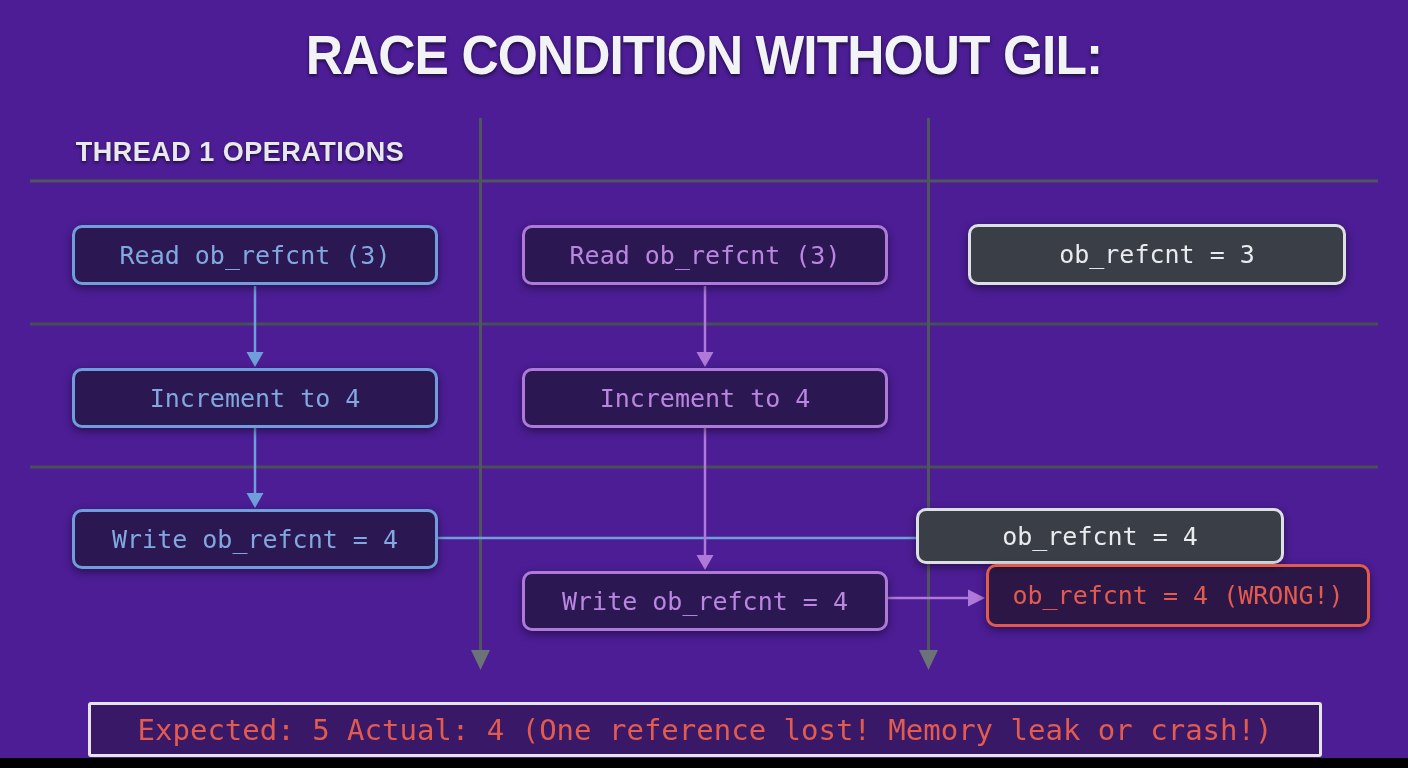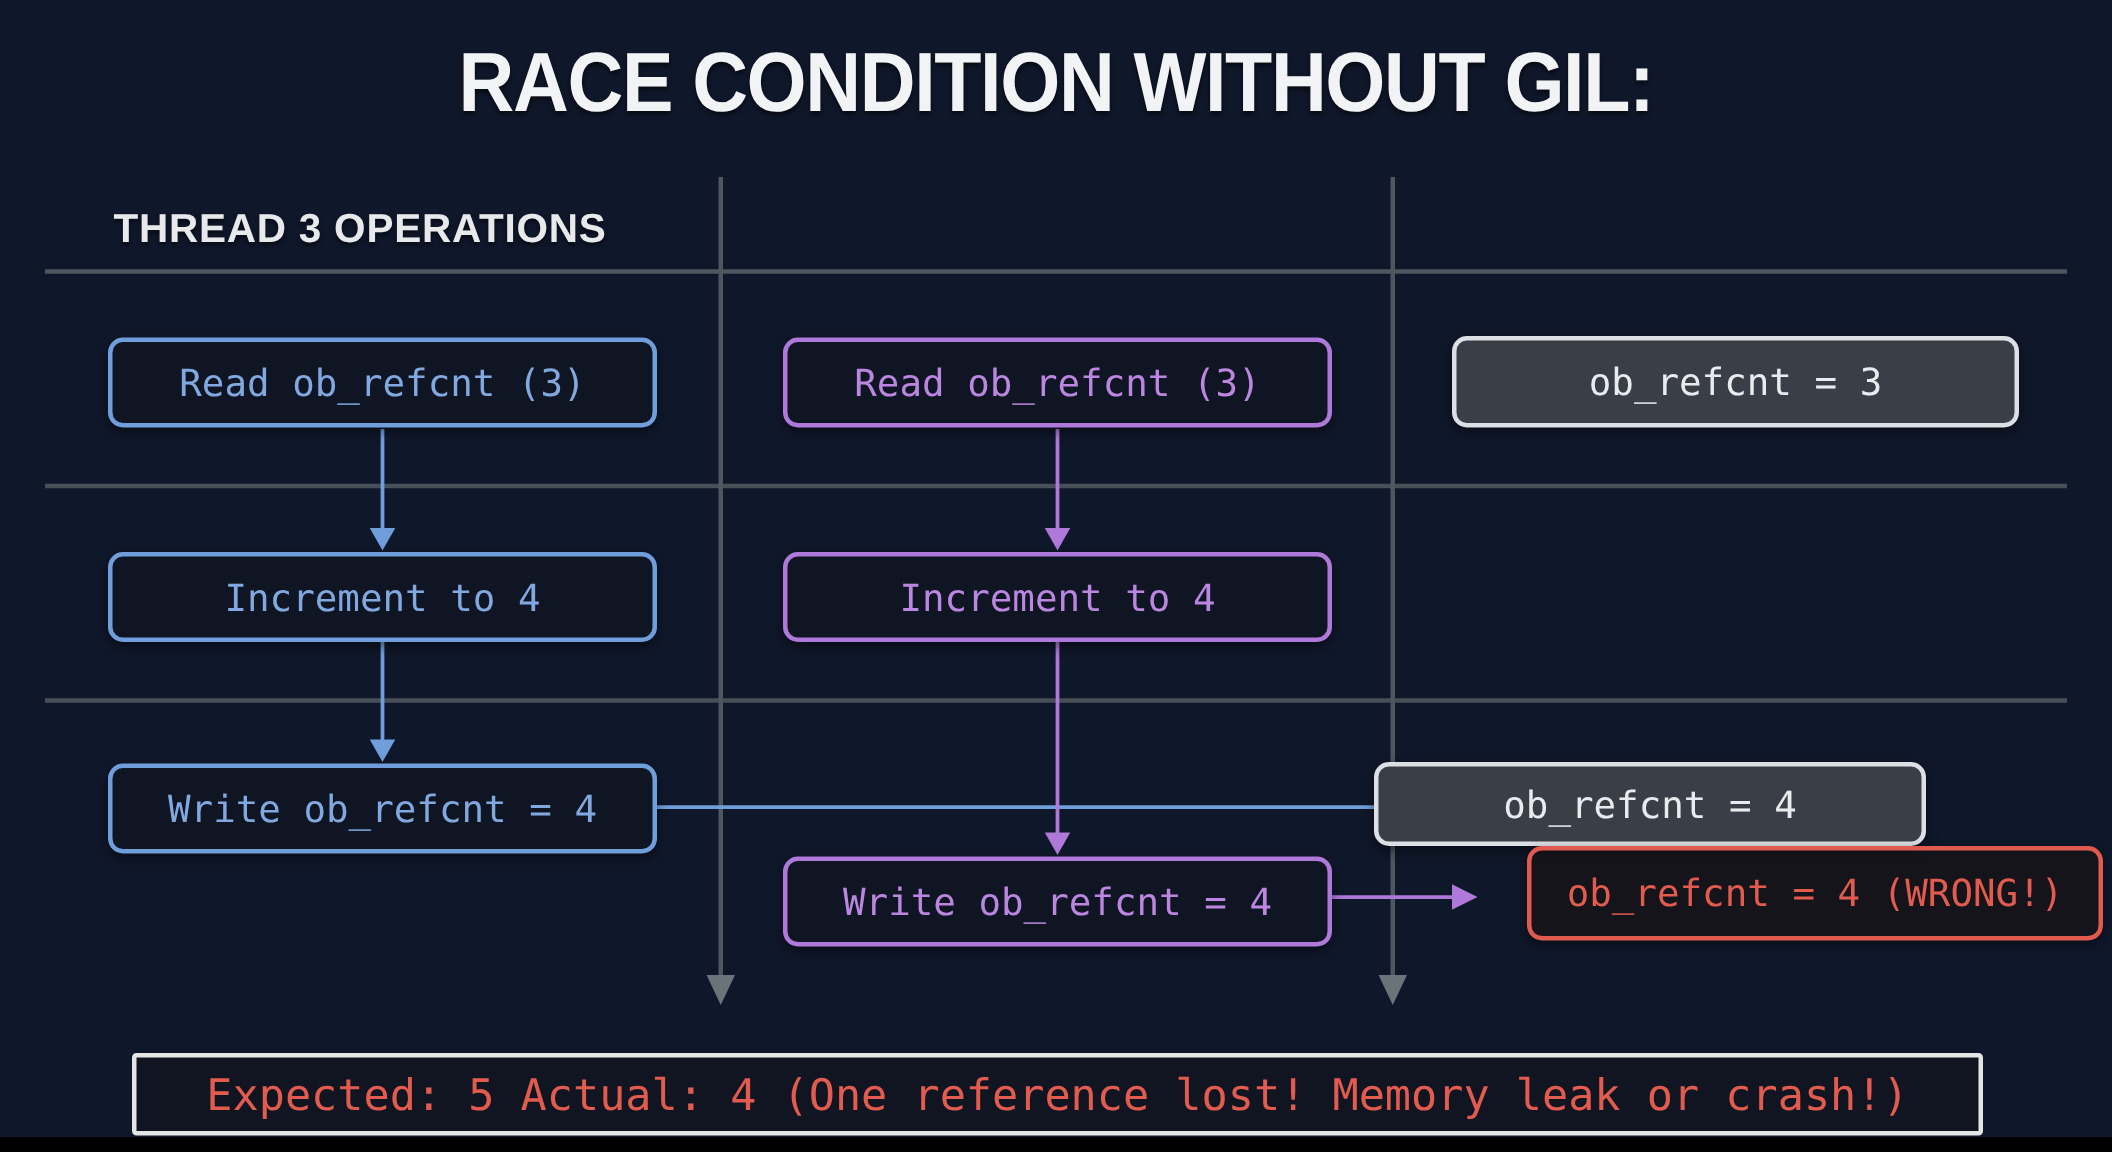--- a/index.html
+++ b/index.html
@@ -1,18 +1,18 @@
 <!DOCTYPE html>
 <html><head>
 <meta charset="utf-8">
 <style>
   html,body{margin:0;padding:0;background:#000;}
   .stage{
     position:relative;width:1408px;height:768px;overflow:hidden;
-    background:#0f172a;
+    background:#4c1d95;
     font-family:"Liberation Sans",sans-serif;
   }
   .title{
     position:absolute;top:22px;left:0;width:1408px;text-align:center;
     font-size:56px;font-weight:700;color:#f2f3f5;letter-spacing:-1px;
     transform:scaleX(.92);transform-origin:center;
     text-shadow:0 2px 4px rgba(0,0,0,.6);
     white-space:nowrap;
   }
   .col-header{
@@ -24,39 +24,39 @@
   .box{
     position:absolute;box-sizing:border-box;border-radius:10px;
     display:flex;align-items:center;justify-content:center;
     font-family:"DejaVu Sans Mono","Liberation Mono",monospace;
     font-size:25px;white-space:nowrap;
     box-shadow:0 3px 8px rgba(0,0,0,.45);
   }
   .box-blue{border:3px solid #6f9edb;color:#82a8e0;background:rgba(16,20,27,.55);}
   .box-purple{border:3px solid #ae79d8;color:#ba86e0;background:rgba(16,20,27,.55);}
   .box-state{border:3px solid #dcdfe3;color:#e9ebee;background:#3a3f47;}
-  .box-error{border:3px solid #e05a50;color:#e25b4f;background:rgba(24,18,17,.6);margin-left:32px;}
+  .box-error{border:3px solid #e05a50;color:#e25b4f;background:rgba(24,18,17,.6);}
   .summary-box{
     position:absolute;left:88px;top:702px;width:1234px;height:55px;
     box-sizing:border-box;border:3px solid #e5e5e5;border-radius:3px;
     display:flex;align-items:center;justify-content:center;
     font-family:"DejaVu Sans Mono","Liberation Mono",monospace;
     font-size:29px;color:#e25b4f;white-space:nowrap;
     background:rgba(24,18,17,.35);
   }
   .bottom-strip{position:absolute;left:0;top:758px;width:1408px;height:10px;background:#000;}
 </style>
 </head>
 <body>
 
 <div class="stage">
 
   <div class="title">RACE CONDITION WITHOUT GIL:</div>
 
-  <div class="col-header" style="left:0;width:480px;">THREAD 3 OPERATIONS</div>
+  <div class="col-header" style="left:0;width:480px;">THREAD 1 OPERATIONS</div>
 
   <svg class="connector-layer" viewBox="0 0 1408 768" xmlns="http://www.w3.org/2000/svg">
 
     <line x1="30" y1="181" x2="1378" y2="181" stroke="#50565e" stroke-width="3"></line>
     <line x1="30" y1="324" x2="1378" y2="324" stroke="#494f57" stroke-width="3"></line>
     <line x1="30" y1="467" x2="1378" y2="467" stroke="#494f57" stroke-width="3"></line>
 
     <line x1="480.5" y1="118" x2="480.5" y2="652" stroke="#50565e" stroke-width="3"></line>
     <polygon points="471,650 490,650 480.5,670" fill="#6b7278"></polygon>
     <line x1="928.5" y1="118" x2="928.5" y2="652" stroke="#50565e" stroke-width="3"></line>

